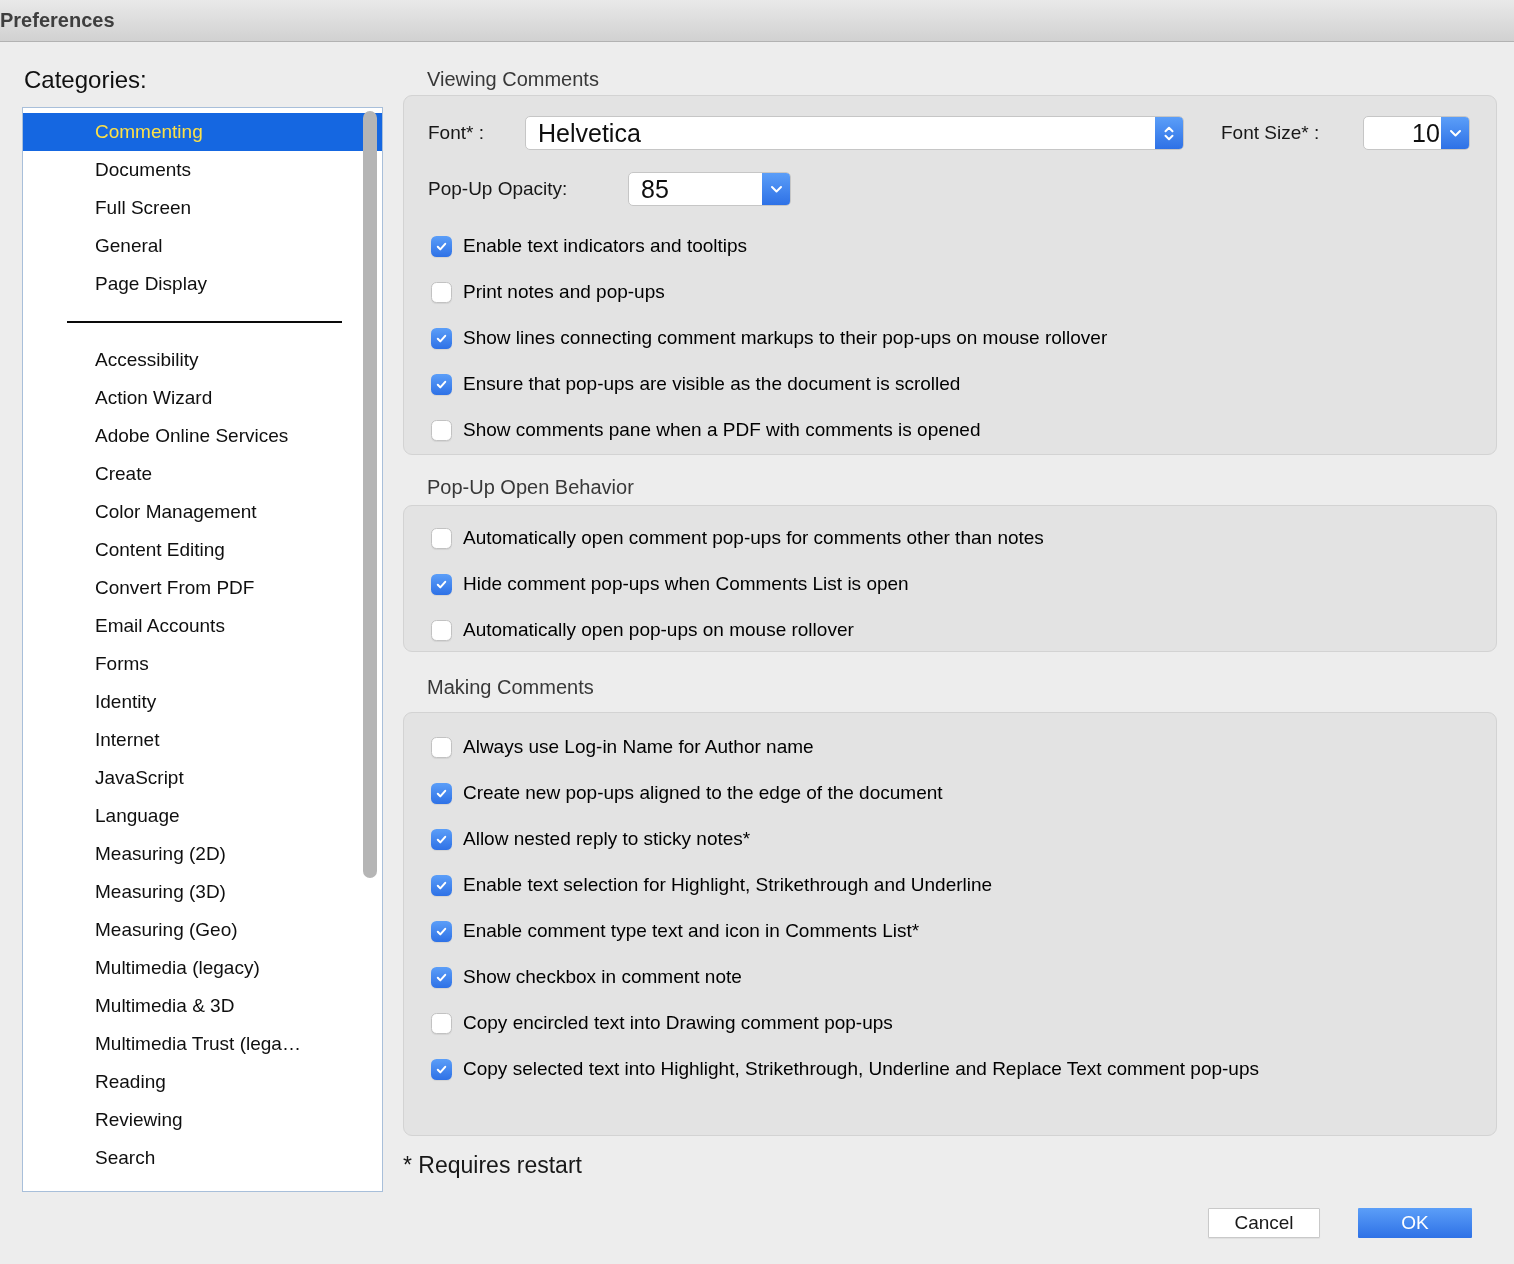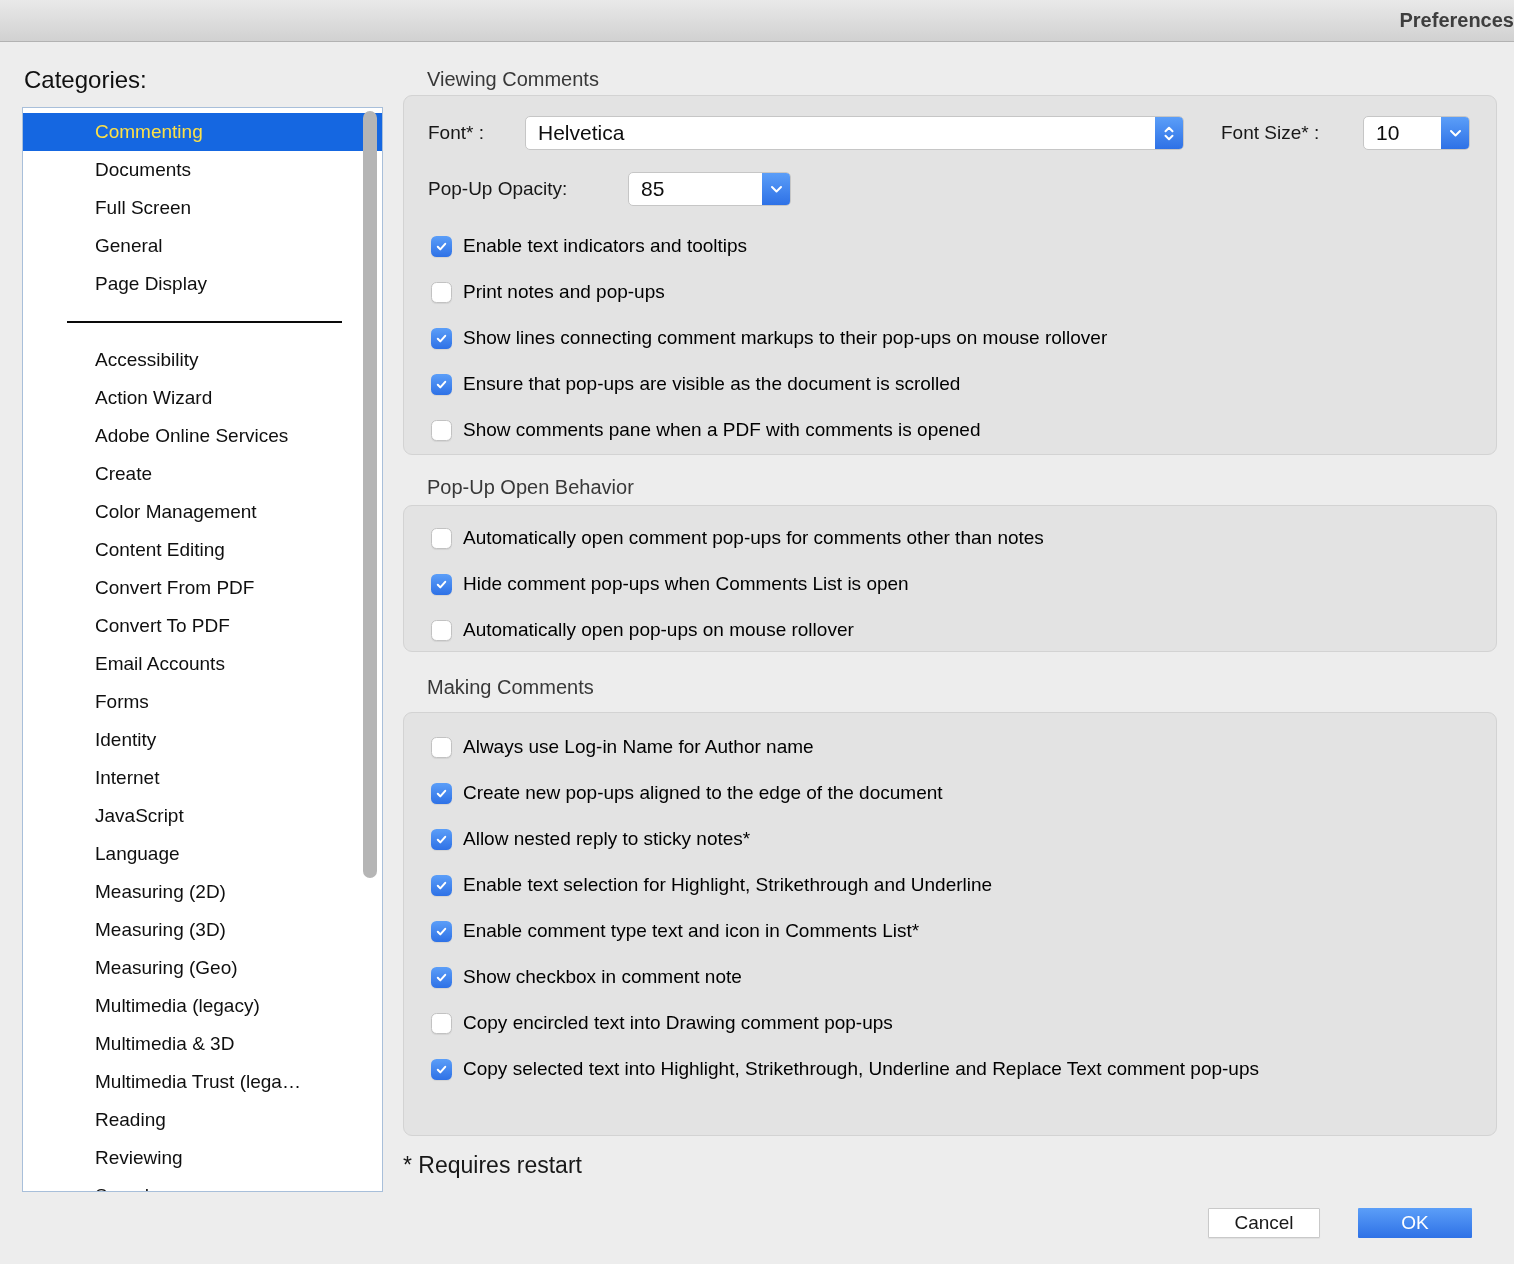--- a/index.html
+++ b/index.html
@@ -9,21 +9,21 @@
     --list-border:#a8bfda;
   }
   *{box-sizing:border-box;}
   html,body{margin:0;padding:0;}
   body{width:1514px;height:1264px;background:var(--window-bg);
        font-family:"Liberation Sans",sans-serif;color:#161616;}
   .window{position:relative;width:1514px;height:1264px;overflow:hidden;background:var(--window-bg);}
 
   .titlebar{position:absolute;left:0;top:0;width:100%;height:42px;
     background:linear-gradient(var(--titlebar-top),var(--titlebar-bottom));
-    border-bottom:1px solid #b2b2b2;display:flex;align-items:center;justify-content:flex-end;}
+    border-bottom:1px solid #b2b2b2;display:flex;align-items:center;justify-content:flex-start;}
   .title-text{font-size:20px;font-weight:600;color:#3e3e3e;}
 
   .categories-label{position:absolute;left:24px;top:66px;font-size:24px;color:#101010;}
   .listbox{position:absolute;left:22px;top:107px;width:361px;height:1085px;background:#fff;
     border:1px solid var(--list-border);overflow:hidden;padding-top:5px;}
   .list-item{height:38px;line-height:38px;padding-left:72px;font-size:19px;color:#0f0f0f;white-space:nowrap;}
   .list-item.selected{background:var(--accent-blue);color:#fde047;font-weight:500;}
   .list-divider{height:38px;position:relative;}
   .list-divider::after{content:"";position:absolute;left:44px;right:40px;top:18px;border-top:2px solid #0a0a0a;}
   .scrollbar-thumb{position:absolute;top:3px;right:5px;width:14px;height:767px;background:#b5b5b5;border-radius:7px;}
@@ -39,25 +39,25 @@
   #panel-popup{top:505px;height:147px;}
   #panel-making{top:703px;height:424px;margin-top:9px;}
 
   .ctl-label{position:absolute;display:flex;align-items:center;font-size:19px;color:#181818;}
   #font-label{left:24px;top:20px;height:34px;}
   #font-size-label{left:817px;top:20px;height:34px;}
   #opacity-label{left:24px;top:76px;height:34px;}
 
   .combo{position:absolute;background:#fff;border:1px solid #c6c6c6;border-radius:5px;
     display:flex;align-items:stretch;overflow:hidden;}
-  .combo-value{flex:1;display:flex;align-items:center;padding-left:12px;font-size:21px;color:#0e0e0e;}
+  .combo-value{flex:1;display:flex;align-items:center;padding-left:12px;font-size:25px;color:#0e0e0e;}
   .blue-btn{width:28px;background:linear-gradient(var(--control-blue-top),var(--control-blue-bottom));
     display:flex;align-items:center;justify-content:center;flex:none;}
   #font-combo{left:121px;top:20px;width:659px;height:34px;}
-  #font-size-combo{left:959px;top:20px;width:107px;height:34px;}
+  #font-size-combo{left:959px;top:20px;width:107px;height:34px;padding-left:36px;}
   #opacity-combo{left:224px;top:76px;width:163px;height:34px;}
 
   .cb-list{position:absolute;left:27px;right:20px;}
   #list-viewing{top:127px;}
   #list-popup{top:9px;}
   #list-making{top:11px;}
   .cb-row{height:46px;display:flex;align-items:center;gap:11px;cursor:default;}
   .cb{width:21px;height:21px;border-radius:5.5px;background:#fff;border:1px solid #c2c2c2;
     display:flex;align-items:center;justify-content:center;flex:none;box-shadow:0 1px 1px rgba(0,0,0,.07);}
   .cb.on{background:linear-gradient(var(--control-blue-top),var(--control-blue-bottom));border:none;}
@@ -90,21 +90,20 @@
         <div class="list-item">General</div>
         <div class="list-item">Page Display</div>
         <div class="list-divider"></div>
         <div class="list-item">Accessibility</div>
         <div class="list-item">Action Wizard</div>
         <div class="list-item">Adobe Online Services</div>
         <div class="list-item">Create</div>
         <div class="list-item">Color Management</div>
         <div class="list-item">Content Editing</div>
         <div class="list-item">Convert From PDF</div>
-        <div class="list-item">Convert To PDF</div>
         <div class="list-item">Email Accounts</div>
         <div class="list-item">Forms</div>
         <div class="list-item">Identity</div>
         <div class="list-item">Internet</div>
         <div class="list-item">JavaScript</div>
         <div class="list-item">Language</div>
         <div class="list-item">Measuring (2D)</div>
         <div class="list-item">Measuring (3D)</div>
         <div class="list-item">Measuring (Geo)</div>
         <div class="list-item">Multimedia (legacy)</div>

